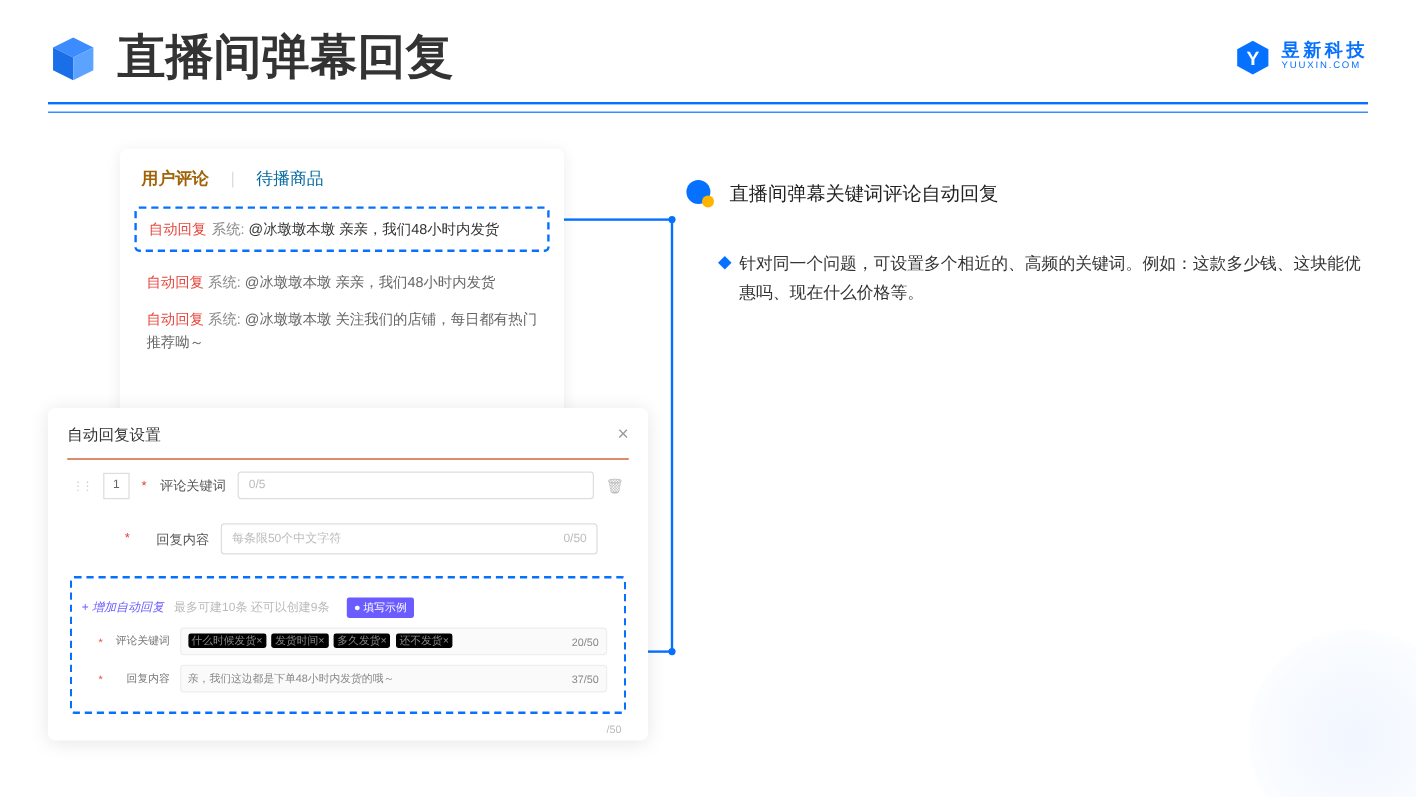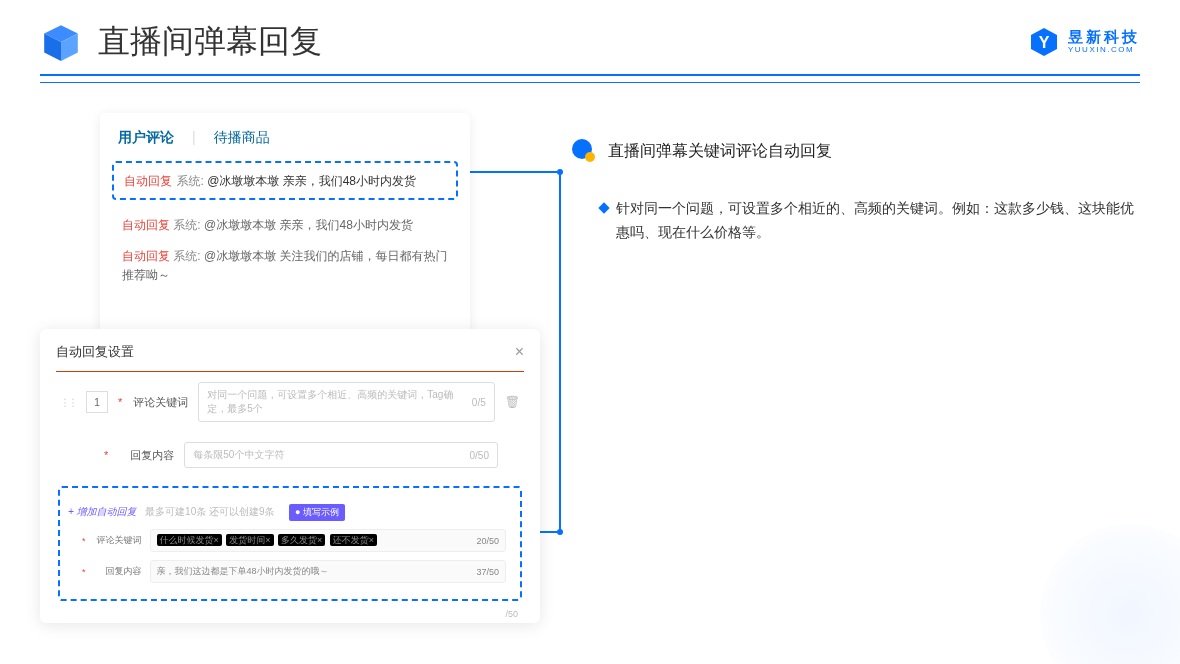--- a/index.html
+++ b/index.html
@@ -1,32 +1,32 @@
 <!DOCTYPE html>
 <html><head>
 <meta charset="utf-8">
 <style>
 * { margin:0; padding:0; box-sizing:border-box; }
 body { width:1180px; height:664px; font-family:"Microsoft YaHei","PingFang SC",sans-serif; background:#fff; position:relative; overflow:hidden; }
 .header { display:flex; align-items:center; padding:20px 40px 10px 40px; justify-content:space-between; }
 .header-left { display:flex; align-items:center; gap:16px; }
 .cube-icon { width:42px; height:42px; }
-.page-title { font-size:32px; font-weight:400; color:#333; }
+.page-title { font-size:40px; font-weight:700; color:#333; }
 .brand { display:flex; align-items:center; gap:8px; }
 .brand-logo { width:32px; height:32px; }
 .brand-text { display:flex; flex-direction:column; line-height:1.1; }
 .brand-cn { font-size:15px; font-weight:600; color:#0771ff; letter-spacing:3px; }
 .brand-en { font-size:8px; color:#0771ff; letter-spacing:1.5px; }
 .hr { height:2px; background:#0771ff; margin:0 40px 6px 40px; }
 .hr2 { height:1px; background:#0771ff; margin:0 40px; }
 .main { display:flex; padding:30px 40px 0 40px; gap:40px; }
 .left-col { width:490px; position:relative; }
 .comment-card { position:absolute; top:0; left:60px; width:370px; background:#fff; box-shadow:0 2px 12px rgba(0,0,0,.08); border-radius:6px; padding:16px 18px 90px 18px; z-index:1; }
 .tabs { display:flex; gap:18px; font-size:14px; padding-bottom:10px; }
-.tab-active { font-weight:600; color:#0369a1; }
+.tab-active { font-weight:600; color:#a16207; }
 .tab-inactive { color:#0369a1; }
 .highlight-row { border:2px dashed #0771ff; border-radius:4px; padding:8px 10px; margin:4px -6px 10px -6px; position:relative; }
 .highlight-row .tag { color:#e8453c; font-size:12px; }
 .highlight-row .sys { color:#888; font-size:12px; }
 .highlight-row .msg { color:#333; font-size:12px; }
 .comment-row { padding:6px 4px; font-size:12px; line-height:1.6; }
 .comment-row .tag { color:#e8453c; }
 .comment-row .sys { color:#888; }
 .comment-row .msg { color:#666; }
 .settings-card { position:absolute; top:216px; left:0; width:500px; background:#fff; box-shadow:0 2px 16px rgba(0,0,0,.1); border-radius:6px; padding:14px 16px 22px 16px; z-index:2; }
@@ -123,21 +123,20 @@
       <div class="settings-head">
         <span>自动回复设置</span>
         <span class="close-x">×</span>
       </div>
       <div class="form-row">
         <span class="dots">⋮⋮</span>
         <span class="idx-box">1</span>
         <span class="req">*</span>
         <span class="label-col">评论关键词</span>
         <div class="input-box">
-          <span>对同一个问题，可设置多个相近、高频的关键词，Tag确定，最多5个</span>
           <span class="count">0/5</span>
         </div>
         <span class="trash">🗑</span>
       </div>
       <div class="form-row">
         <span style="width:34px"></span>
         <span class="req">*</span>
         <span class="label-col">回复内容</span>
         <div class="input-box">
           <span>每条限50个中文字符</span>

